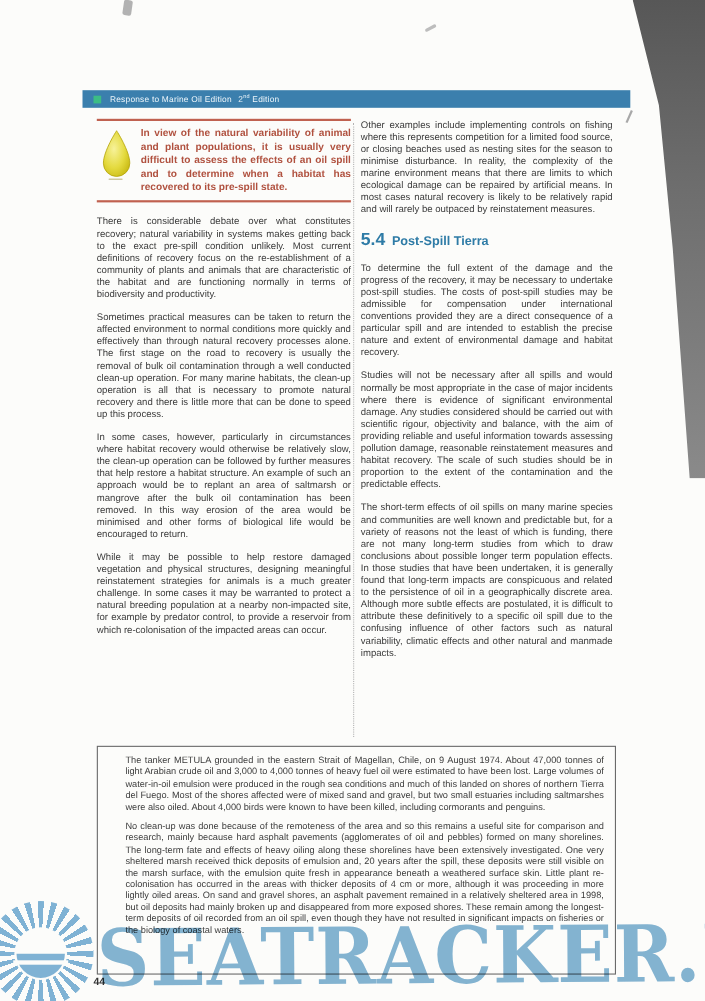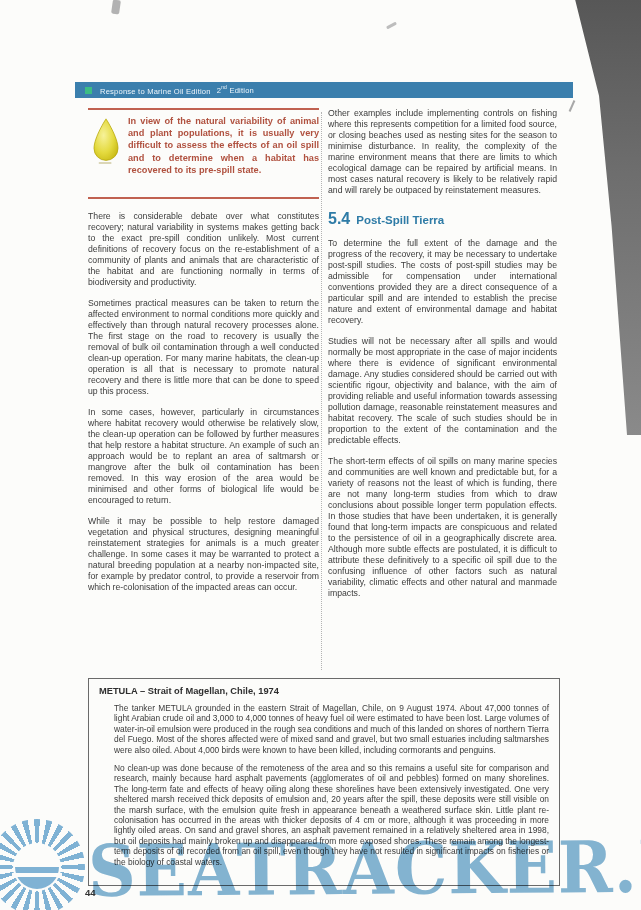--- a/index.html
+++ b/index.html
@@ -27,21 +27,21 @@
   .hdr-title{color:#eef6fb;font-size:7.6px;margin-left:8px;letter-spacing:.2px;white-space:nowrap;}
   .hdr-title sup{font-size:5px;}
   .hdr-ed{margin-left:6px;}
   
   .col{position:absolute;top:108px;width:231px;}
   .col.left{left:88px;}
   .col.right{left:328px;width:229px;}
   .col-divider{position:absolute;left:321px;top:112px;height:558px;border-left:1px dotted #b3b3b3;}
   p.body{font-size:8.7px;line-height:11px;text-align:justify;margin:0 0 10px 0;color:#3b3b3b;}
   
-  .callout{border-top:2px solid #c06150;border-bottom:2px solid #c06150;padding:5px 0 21px 0;margin-bottom:12px;}
+  .callout{border-top:2px solid #c06150;border-bottom:2px solid #c06150;padding:5px 0 6px 0;margin-bottom:12px;}
   .callout p{font-size:9.2px;line-height:12.2px;font-weight:700;color:#b0513f;text-align:justify;margin:0;}
   .droplet{float:left;width:32px;height:48px;margin:2px 6px 2px 2px;}
   
   .sec-h{margin:16px 0 10px 0;color:#2e7ba6;}
   .sec-h .num{font-size:16px;font-weight:700;text-align:center;}
   .sec-h .ttl{font-size:11.5px;font-weight:700;margin-left:6px;}
   .col.right .sec-h{margin-top:14px;}
   
   .case-box{
     position:absolute;left:88px;top:678px;width:472px;height:208px;
@@ -115,21 +115,20 @@
     <div class="sec-h">
       <span class="num">5.4</span><span class="ttl">Post-Spill Tierra</span>
     </div>
 
     <p class="body">To determine the full extent of the damage and the progress of the recovery, it may be necessary to undertake post-spill studies. The costs of post-spill studies may be admissible for compensation under international conventions provided they are a direct consequence of a particular spill and are intended to establish the precise nature and extent of environmental damage and habitat recovery.</p>
     <p class="body">Studies will not be necessary after all spills and would normally be most appropriate in the case of major incidents where there is evidence of significant environmental damage. Any studies considered should be carried out with scientific rigour, objectivity and balance, with the aim of providing reliable and useful information towards assessing pollution damage, reasonable reinstatement measures and habitat recovery. The scale of such studies should be in proportion to the extent of the contamination and the predictable effects.</p>
     <p class="body">The short-term effects of oil spills on many marine species and communities are well known and predictable but, for a variety of reasons not the least of which is funding, there are not many long-term studies from which to draw conclusions about possible longer term population effects. In those studies that have been undertaken, it is generally found that long-term impacts are conspicuous and related to the persistence of oil in a geographically discrete area. Although more subtle effects are postulated, it is difficult to attribute these definitively to a specific oil spill due to the confusing influence of other factors such as natural variability, climatic effects and other natural and manmade impacts.</p>
   </div>
 
   <div class="case-box">
-    <h3>METULA – Strait of Magellan, Chile, 1974</h3>
     <p>The tanker METULA grounded in the eastern Strait of Magellan, Chile, on 9 August 1974. About 47,000 tonnes of light Arabian crude oil and 3,000 to 4,000 tonnes of heavy fuel oil were estimated to have been lost. Large volumes of water-in-oil emulsion were produced in the rough sea conditions and much of this landed on shores of northern Tierra del Fuego. Most of the shores affected were of mixed sand and gravel, but two small estuaries including saltmarshes were also oiled. About 4,000 birds were known to have been killed, including cormorants and penguins.</p>
     <p>No clean-up was done because of the remoteness of the area and so this remains a useful site for comparison and research, mainly because hard asphalt pavements (agglomerates of oil and pebbles) formed on many shorelines. The long-term fate and effects of heavy oiling along these shorelines have been extensively investigated. One very sheltered marsh received thick deposits of emulsion and, 20 years after the spill, these deposits were still visible on the marsh surface, with the emulsion quite fresh in appearance beneath a weathered surface skin. Little plant re-colonisation has occurred in the areas with thicker deposits of 4 cm or more, although it was proceeding in more lightly oiled areas. On sand and gravel shores, an asphalt pavement remained in a relatively sheltered area in 1998, but oil deposits had mainly broken up and disappeared from more exposed shores. These remain among the longest-term deposits of oil recorded from an oil spill, even though they have not resulted in significant impacts on fisheries or the biology of coastal waters.</p>
   </div>
 
   <div class="sun">
     <div class="rays"></div>
     <div class="core"></div>
     <div class="lower"></div>
     <div class="slit"></div>
   </div>

